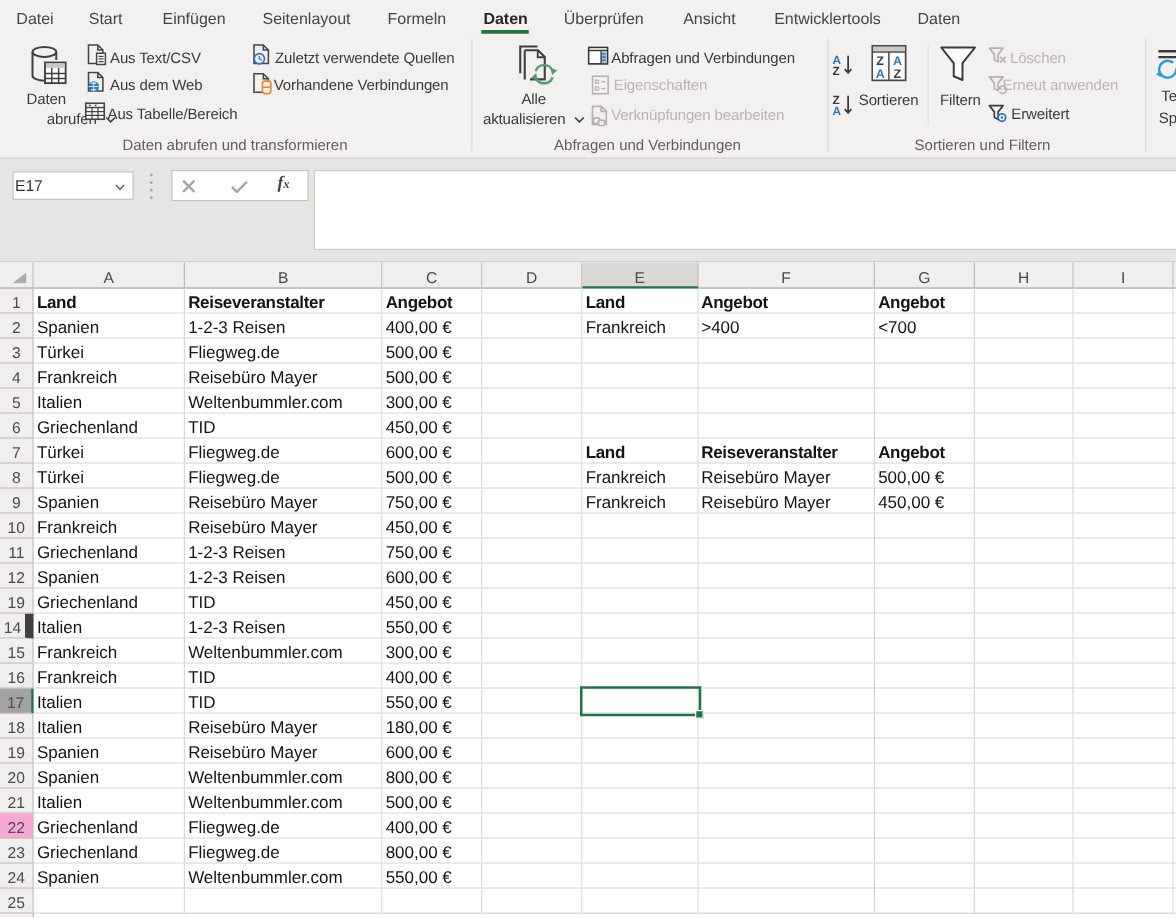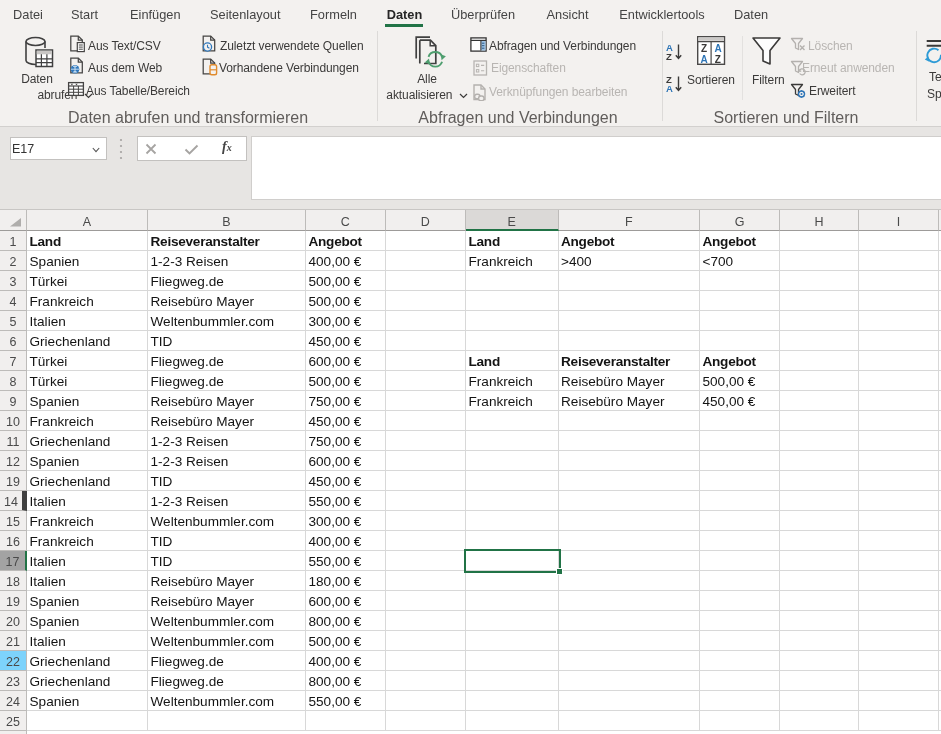--- a/index.html
+++ b/index.html
@@ -1,19 +1,19 @@
 <!DOCTYPE html>
 <html><head><meta charset="utf-8">
 <style>
 * { margin:0; padding:0; box-sizing:border-box; }
 html,body { width:941px; height:734px; overflow:hidden; }
 body { font-family:"Liberation Sans", sans-serif; background:#f3f1ef; position:relative; }
 .abs { position:absolute; }
 .tab { position:absolute; top:0; height:27px; line-height:30px; font-size:12.8px; color:#444; text-align:center; }
-.glab { position:absolute; top:109px; font-size:16px; color:#605d5b; text-align:center; white-space:nowrap; }
+.glab { position:absolute; top:109px; font-size:12px; color:#605d5b; text-align:center; white-space:nowrap; }
 .rbtxt { position:absolute; font-size:12px; letter-spacing:-0.1px; color:#3b3a39; white-space:nowrap; }
 .gray { color:#b8b5b2; }
 .sep { position:absolute; top:31px; height:90px; width:1px; background:#dcdad8; }
 .hdrcell { position:absolute; top:0; height:21px; font-size:12.5px; color:#4a4a4a; text-align:center; line-height:24px; border-right:1px solid #bdbbb9; }
 .rowhdr { position:absolute; left:0; width:27px; height:20px; font-size:12.5px; color:#4a4a4a; text-align:center; line-height:22.5px; border-bottom:1px solid #bdbbb9; background:#f1efee; }
 .cell { position:absolute; height:20px; font-size:13.6px; color:#141414; line-height:22px; padding-left:2.5px; white-space:nowrap; overflow:hidden; background:#fff; border-right:1px solid #d8d8d8; border-bottom:1px solid #d8d8d8; }
 .b { font-weight:bold; letter-spacing:-0.25px; }
 </style></head><body>
 
 <div class="tab" style="left:12px;width:32px;">Datei</div>
@@ -341,21 +341,21 @@
 <div class="cell" style="left:27px;top:471px;width:121px;">Griechenland</div>
 <div class="cell" style="left:148px;top:471px;width:158px;">TID</div>
 <div class="cell" style="left:306px;top:471px;width:79.5px;">450,00 €</div>
 <div class="cell" style="left:385.5px;top:471px;width:80.5px;"></div>
 <div class="cell" style="left:466.0px;top:471px;width:92.5px;"></div>
 <div class="cell" style="left:558.5px;top:471px;width:141.5px;"></div>
 <div class="cell" style="left:700.0px;top:471px;width:80px;"></div>
 <div class="cell" style="left:780.0px;top:471px;width:79px;"></div>
 <div class="cell" style="left:859.0px;top:471px;width:80px;"></div>
 <div class="cell" style="left:939.0px;top:471px;width:2px;border-right:none;"></div>
-<div class="rowhdr" style="top:491px;background:#f1efee;border-right:5px solid #404040;">14</div>
+<div class="rowhdr" style="top:491px;background:#f1efee;border-right:7px solid #404040;">14</div>
 <div class="cell" style="left:27px;top:491px;width:121px;">Italien</div>
 <div class="cell" style="left:148px;top:491px;width:158px;">1-2-3 Reisen</div>
 <div class="cell" style="left:306px;top:491px;width:79.5px;">550,00 €</div>
 <div class="cell" style="left:385.5px;top:491px;width:80.5px;"></div>
 <div class="cell" style="left:466.0px;top:491px;width:92.5px;"></div>
 <div class="cell" style="left:558.5px;top:491px;width:141.5px;"></div>
 <div class="cell" style="left:700.0px;top:491px;width:80px;"></div>
 <div class="cell" style="left:780.0px;top:491px;width:79px;"></div>
 <div class="cell" style="left:859.0px;top:491px;width:80px;"></div>
 <div class="cell" style="left:939.0px;top:491px;width:2px;border-right:none;"></div>
@@ -429,21 +429,21 @@
 <div class="cell" style="left:27px;top:631px;width:121px;">Italien</div>
 <div class="cell" style="left:148px;top:631px;width:158px;">Weltenbummler.com</div>
 <div class="cell" style="left:306px;top:631px;width:79.5px;">500,00 €</div>
 <div class="cell" style="left:385.5px;top:631px;width:80.5px;"></div>
 <div class="cell" style="left:466.0px;top:631px;width:92.5px;"></div>
 <div class="cell" style="left:558.5px;top:631px;width:141.5px;"></div>
 <div class="cell" style="left:700.0px;top:631px;width:80px;"></div>
 <div class="cell" style="left:780.0px;top:631px;width:79px;"></div>
 <div class="cell" style="left:859.0px;top:631px;width:80px;"></div>
 <div class="cell" style="left:939.0px;top:631px;width:2px;border-right:none;"></div>
-<div class="rowhdr" style="top:651px;background:#7dd3fc;border-right:1px solid #bdbbb9;">22</div>
+<div class="rowhdr" style="top:651px;background:#f9a8d4;border-right:1px solid #bdbbb9;">22</div>
 <div class="cell" style="left:27px;top:651px;width:121px;">Griechenland</div>
 <div class="cell" style="left:148px;top:651px;width:158px;">Fliegweg.de</div>
 <div class="cell" style="left:306px;top:651px;width:79.5px;">400,00 €</div>
 <div class="cell" style="left:385.5px;top:651px;width:80.5px;"></div>
 <div class="cell" style="left:466.0px;top:651px;width:92.5px;"></div>
 <div class="cell" style="left:558.5px;top:651px;width:141.5px;"></div>
 <div class="cell" style="left:700.0px;top:651px;width:80px;"></div>
 <div class="cell" style="left:780.0px;top:651px;width:79px;"></div>
 <div class="cell" style="left:859.0px;top:651px;width:80px;"></div>
 <div class="cell" style="left:939.0px;top:651px;width:2px;border-right:none;"></div>

